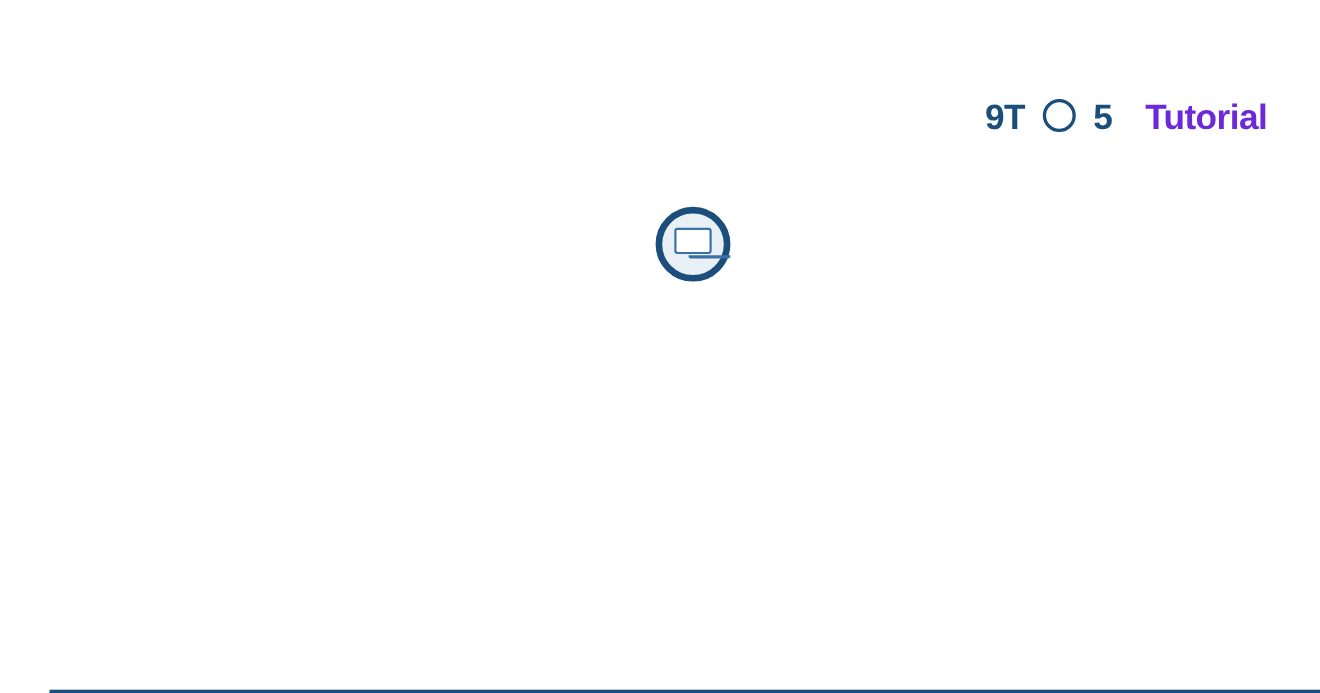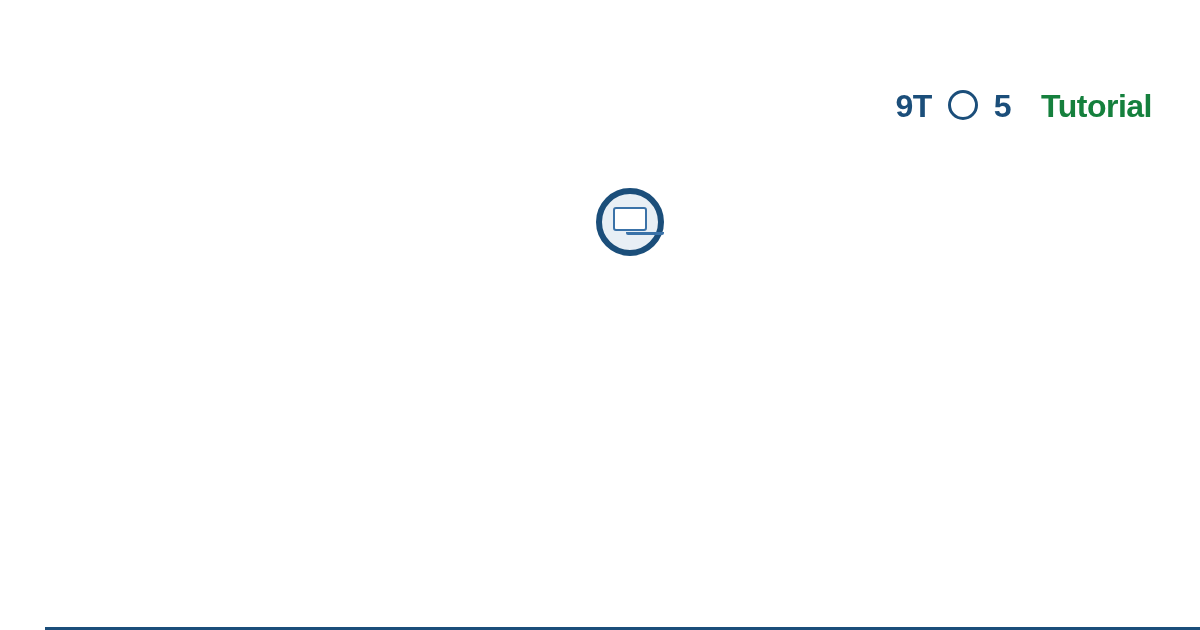--- a/index.html
+++ b/index.html
@@ -44,21 +44,21 @@
     .logo-circle-inner {
       width: 14px;
       height: 3px;
       background: #1b4e7a;
       border-radius: 1px;
     }
     .logo-5 {
       color: #1b4e7a;
     }
     .logo-tutorial {
-      color: #15803d;
+      color: #6d28d9;
     }
     .content {
       position: absolute;
       top: 128px;
       left: 0;
       right: 0;
       display: flex;
       flex-direction: column;
       align-items: center;
     }

